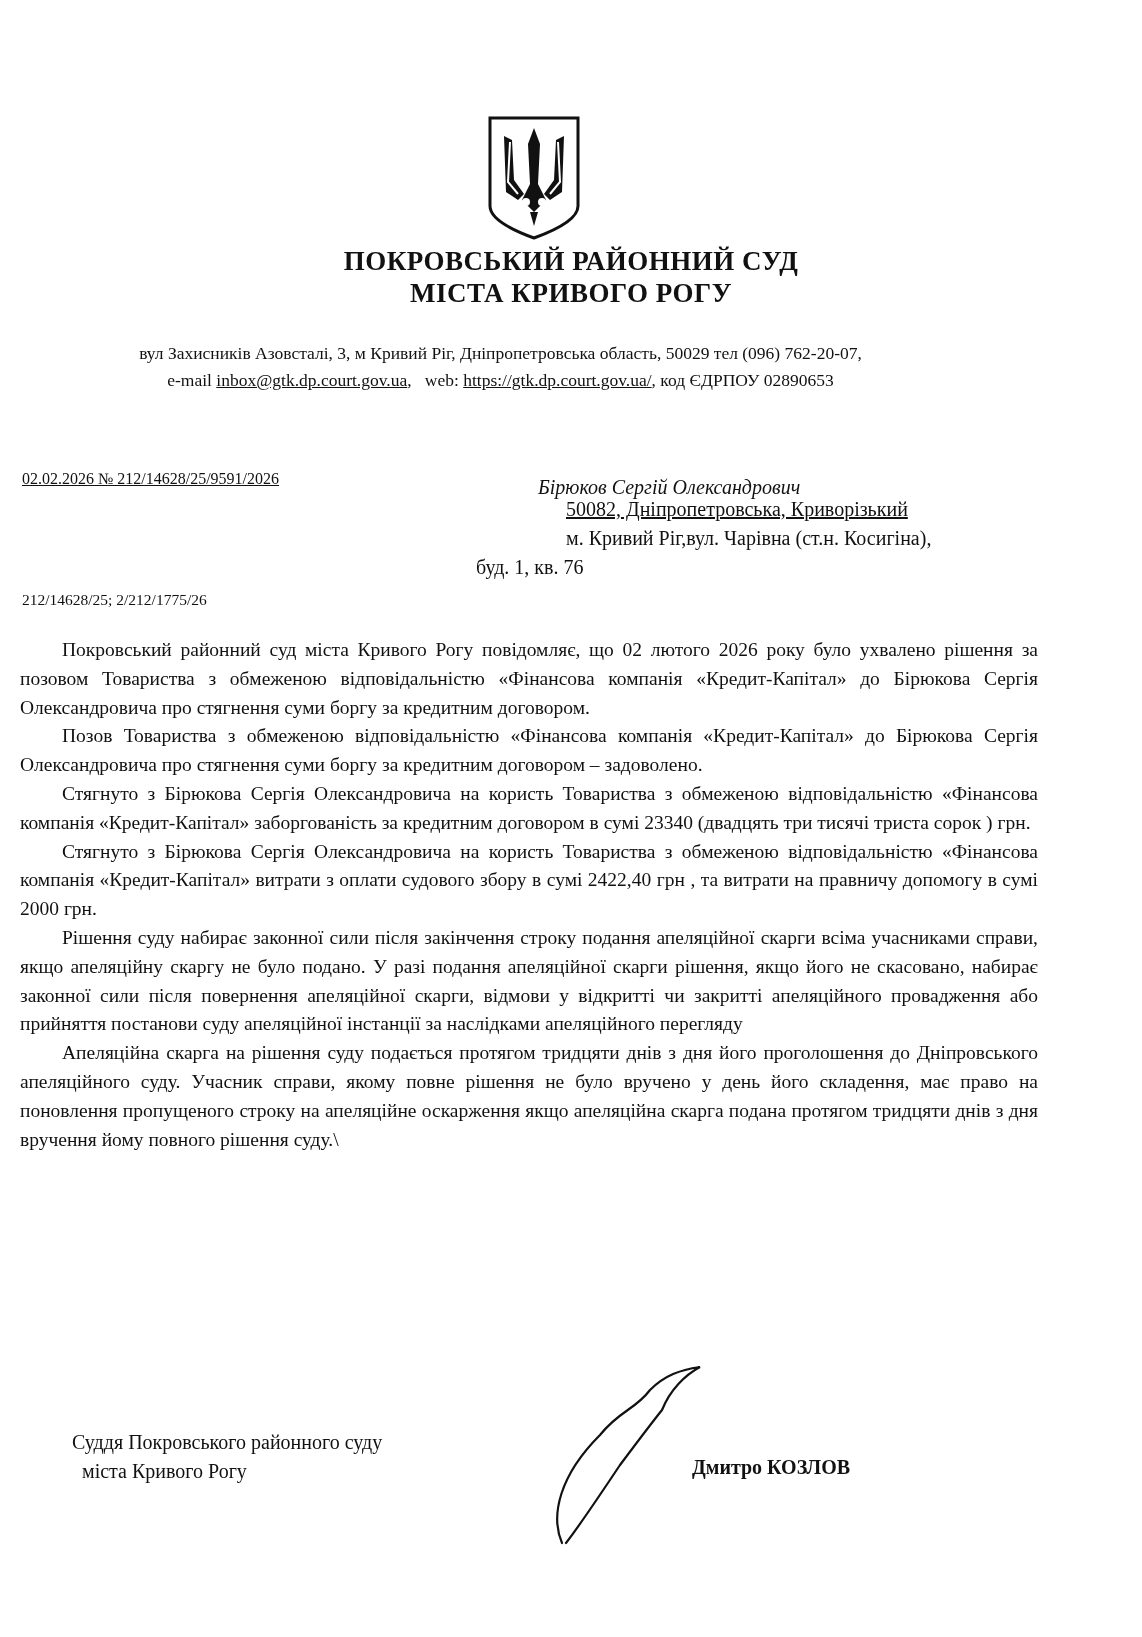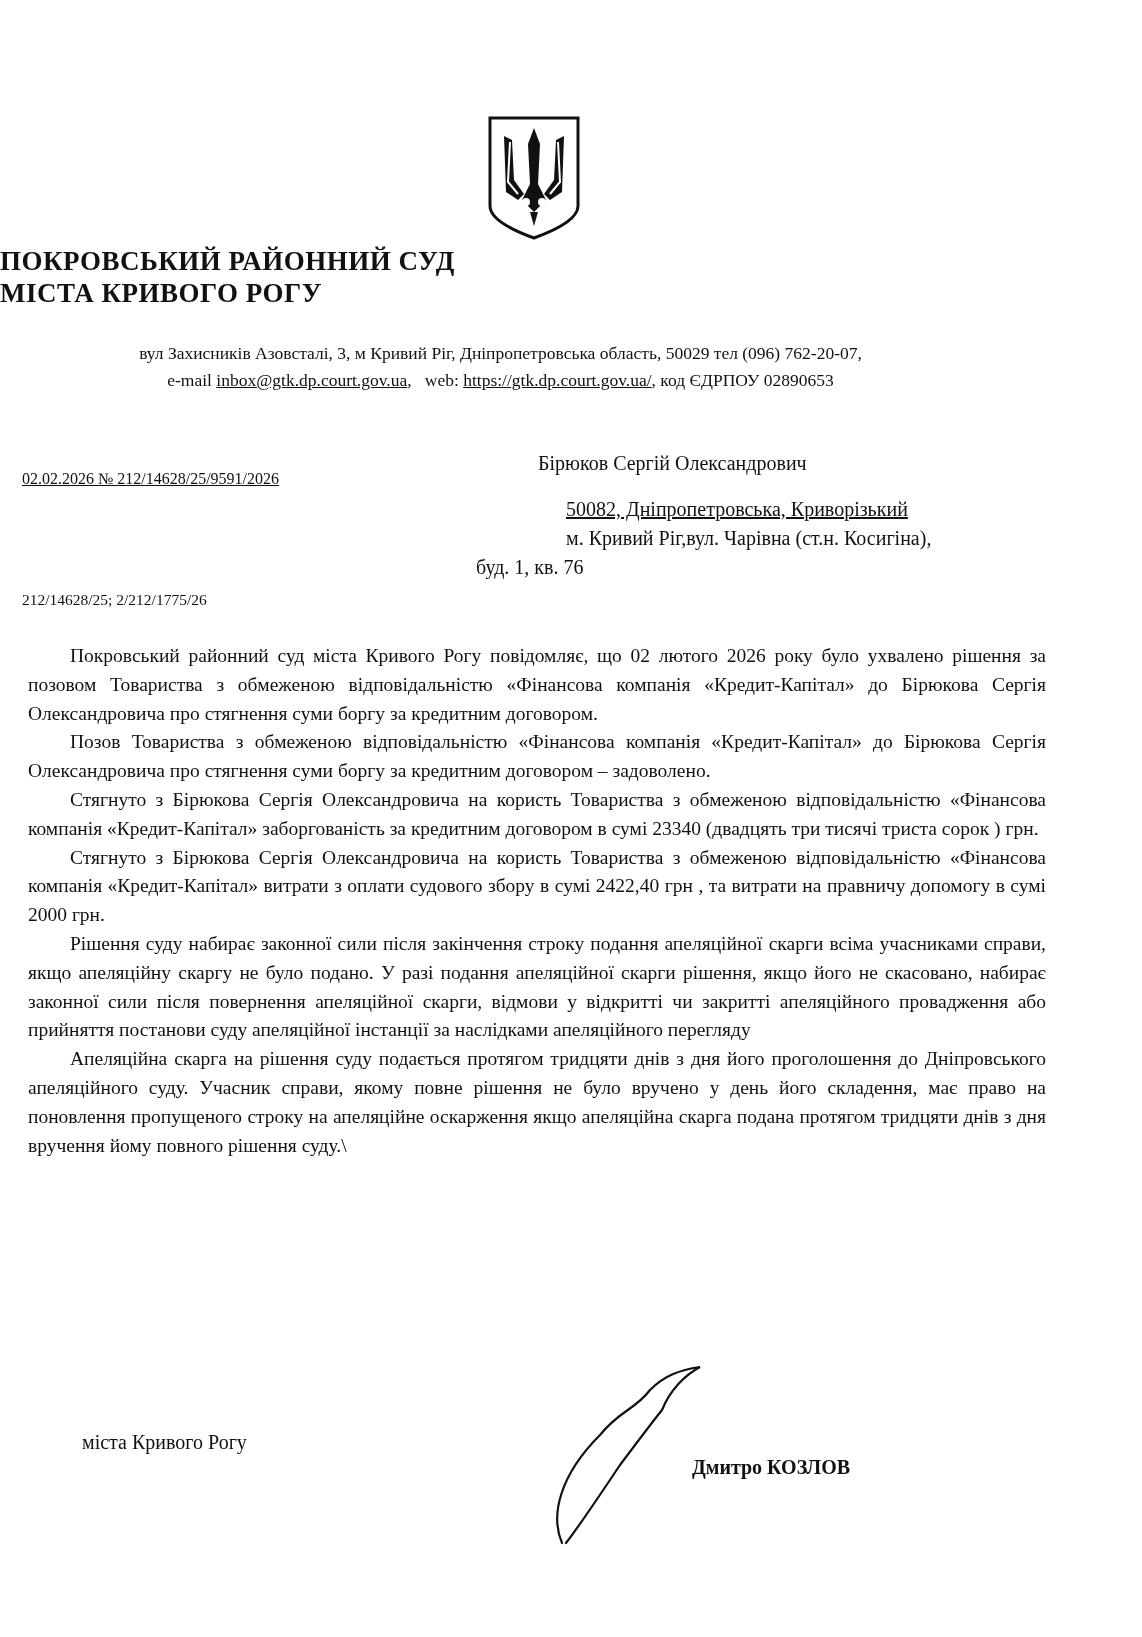--- a/index.html
+++ b/index.html
@@ -1,26 +1,26 @@
 <!DOCTYPE html>
 <html><head>
 <meta charset="utf-8">
 <style>
   html, body { margin: 0; padding: 0; background: #ffffff; }
   body { width: 1142px; height: 1637px; position: relative; overflow: hidden;
          font-family: "Liberation Serif", "DejaVu Serif", serif; color: #111; }
   .abs { position: absolute; }
   .emblem { left: 484px; top: 114px; width: 100px; height: 128px; }
-  .title { left: 0; width: 1142px; text-align: left; font-weight: bold; font-size: 27px; letter-spacing: 0.5px; }
+  .title { left: 0; width: 1142px; text-align: center; font-weight: bold; font-size: 27px; letter-spacing: 0.5px; }
   .contacts { left: 0; width: 1001px; text-align: center; font-size: 17.5px; line-height: 27px; top: 340px; }
   .contacts u { text-decoration: underline; }
   .refno { left: 22px; top: 470px; font-size: 16px; font-weight: normal; text-decoration: underline; }
   .casenums { left: 22px; top: 591px; font-size: 15.5px; }
   .addr { font-size: 20px; }
-  .body-text { left: 28px; top: 636px; width: 1018px; font-size: 19.5px; line-height: 28.8px; text-align: justify; margin-top: 6px; }
+  .body-text { left: 20px; top: 636px; width: 1018px; font-size: 19.5px; line-height: 28.8px; text-align: justify; }
   .body-text p { margin: 0; text-indent: 42px; }
   .body-text a { color: #111; text-decoration: underline; }
   .sig-left { left: 72px; top: 1428px; font-size: 20px; line-height: 29px; }
   .sig-right { left: 692px; top: 1456px; font-size: 20px; font-weight: bold; }
   .signature { left: 540px; top: 1365px; width: 190px; height: 180px; }
 </style>
 </head>
 <body>
 
 <svg class="abs emblem" viewBox="0 0 100 128">
@@ -44,35 +44,36 @@
     <span>e-mail </span>
     <u>inbox@gtk.dp.court.gov.ua</u>,&nbsp;&nbsp;
     <span>web: </span>
     <u>https://gtk.dp.court.gov.ua/</u><span>, код ЄДРПОУ 02890653</span>
   </div>
 </div>
 
 <div class="abs refno">02.02.2026 №  212/14628/25/9591/2026</div>
 <div class="abs casenums">212/14628/25; 2/212/1775/26</div>
 
-<div class="abs addr" style="left:538px; top:452px;">Бірюков Сергій Олександрович</div>
+<div class="abs addr" style="left:538px; top:476px;font-style:italic;">Бірюков Сергій Олександрович</div>
 <div class="abs addr" style="left:566px; top:498px;text-decoration:underline;">50082,  Дніпропетровська,  Криворізький</div>
 <div class="abs addr" style="left:566px; top:527px;">м. Кривий Ріг,вул. Чарівна (ст.н. Косигіна),</div>
 <div class="abs addr" style="left:476px; top:556px;">буд. 1, кв. 76</div>
 
 <div class="abs body-text">
   <p>Покровський  районний суд міста Кривого Рогу повідомляє, що 02 лютого 2026 року було ухвалено рішення за позовом Товариства з обмеженою відповідальністю «Фінансова компанія «Кредит-Капітал» до Бірюкова Сергія Олександровича про стягнення суми боргу за кредитним договором.</p>
   <p>Позов Товариства з обмеженою відповідальністю «Фінансова компанія «Кредит-Капітал» до Бірюкова Сергія Олександровича про стягнення суми боргу за кредитним договором – задоволено.</p>
   <p>Стягнуто з Бірюкова Сергія Олександровича на користь Товариства з обмеженою відповідальністю «Фінансова компанія «Кредит-Капітал» заборгованість за кредитним договором в сумі 23340 (двадцять три тисячі триста сорок ) грн.</p>
   <p>Стягнуто з Бірюкова Сергія Олександровича на користь Товариства з обмеженою відповідальністю «Фінансова компанія «Кредит-Капітал» витрати з оплати судового збору в сумі 2422,40 грн , та витрати на правничу допомогу в сумі 2000 грн.</p>
   <p>Рішення суду набирає законної сили після закінчення строку подання апеляційної скарги всіма учасниками справи, якщо апеляційну скаргу не було подано. У разі подання апеляційної скарги рішення, якщо його не скасовано, набирає законної сили після повернення апеляційної скарги, відмови у відкритті чи закритті апеляційного провадження або прийняття постанови суду апеляційної інстанції за наслідками апеляційного перегляду</p>
   <p>Апеляційна скарга на рішення суду подається протягом тридцяти днів з дня його проголошення до Дніпровського апеляційного суду. Учасник справи, якому повне рішення не було вручено у день його складення, має право на поновлення пропущеного строку на апеляційне оскарження якщо апеляційна скарга подана протягом тридцяти днів з дня вручення йому повного рішення суду.\</p>
 </div>
 
 <div class="abs sig-left">
+  <div>Суддя Покровського районного суду</div>
   <div style="padding-left:10px;">міста Кривого Рогу</div>
 </div>
 
 <svg class="abs signature" viewBox="0 0 190 180">
   <path d="M22 178 C 10 150, 20 110, 60 70 C 80 45, 95 45, 110 25 C 125 10, 140 5, 160 2 C 145 10, 130 25, 122 45 C 110 60, 95 80, 80 100 C 60 130, 40 160, 26 178" fill="none" stroke="#111" stroke-width="2.2" stroke-linecap="round"></path>
 </svg>
 
 <div class="abs sig-right">Дмитро КОЗЛОВ</div>
 
 </body></html>

